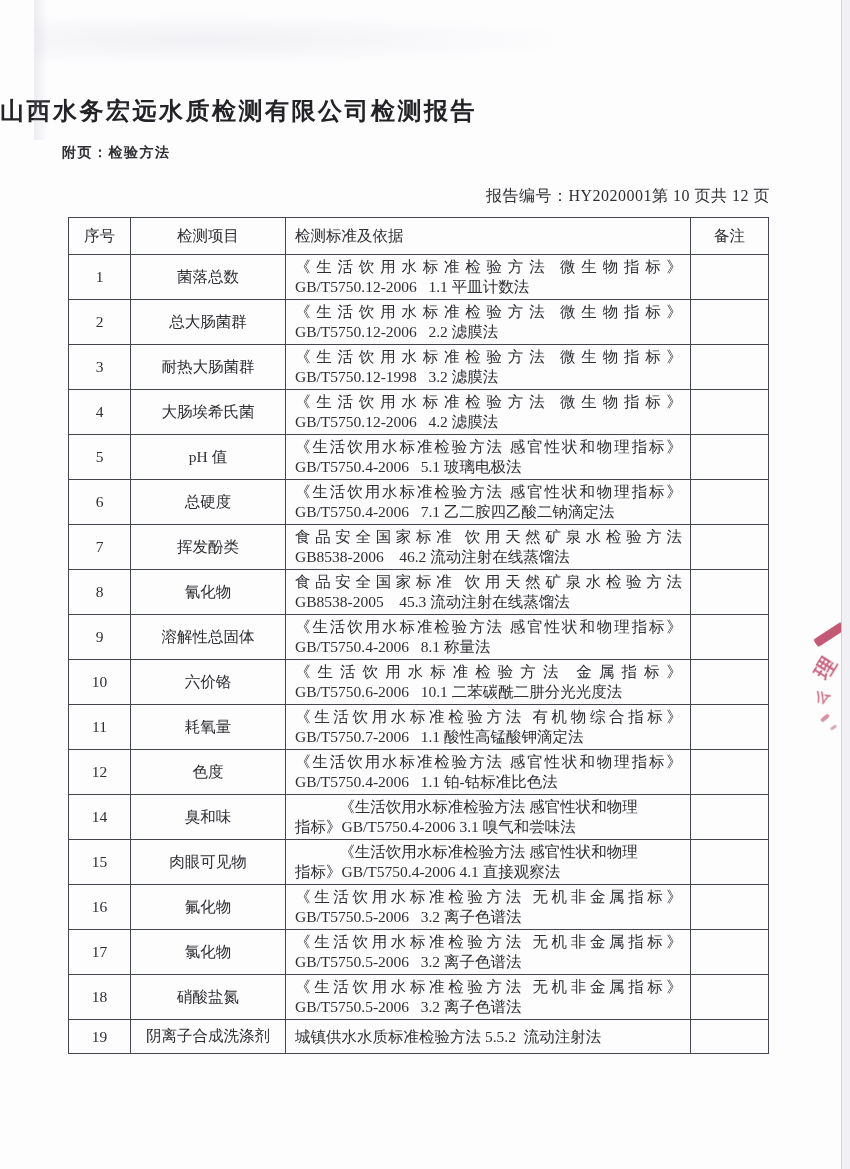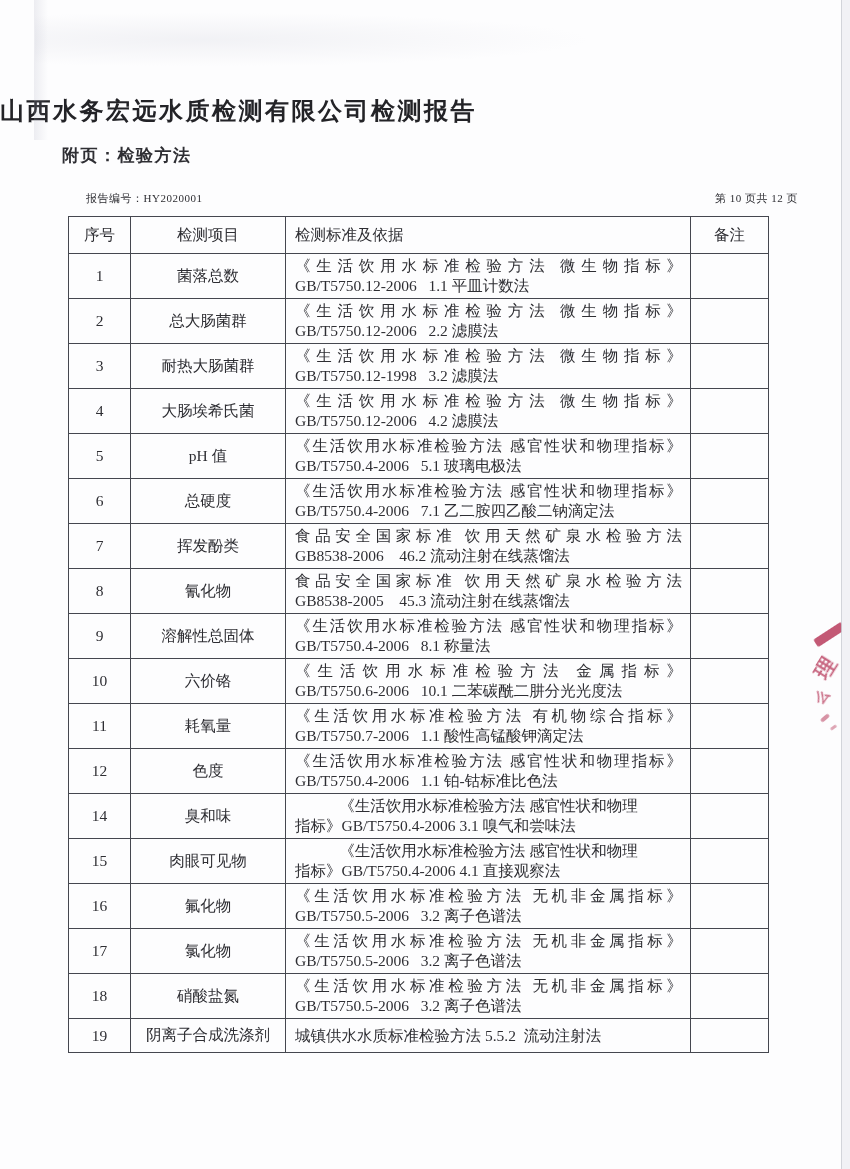--- a/index.html
+++ b/index.html
@@ -15,22 +15,22 @@
   
   .smudge-top{position:absolute;left:35px;top:12px;width:560px;height:55px;
     background:radial-gradient(ellipse at 30% 50%,rgba(180,182,198,0.16),rgba(180,182,198,0) 70%);}
   .smudge-left{position:absolute;left:34px;top:0;width:14px;height:140px;
     background:linear-gradient(to right,rgba(170,172,190,0.20),rgba(170,172,190,0));}
   .scan-edge{position:absolute;left:841px;top:0;width:1px;height:100%;background:#caccd4;opacity:.85;}
   .scan-edge-shade{position:absolute;left:842px;top:0;width:8px;height:100%;background:#f1f1f5;}
 
   .title{margin:0;padding-top:95px;font-size:24px;font-weight:bold;
     letter-spacing:2.5px;color:#232327;}
-  .section-label{margin:17px 15px 0 62px;font-size:17px;font-weight:bold;letter-spacing:1.5px;}
-  .meta-row{display:flex;justify-content:space-between;margin:24px 52px 0 86px;font-size:11px;}
+  .section-label{margin:17px 15px 0 62px;font-size:14px;font-weight:bold;letter-spacing:1.5px;}
+  .meta-row{display:flex;justify-content:flex-end;margin:24px 80px 0 86px;font-size:16px;}
   .report-no{letter-spacing:.5px;}
   .page-indicator{letter-spacing:.5px;}
 
   table.methods{margin:10px 0 0 68px;width:700px;border-collapse:collapse;table-layout:fixed;
     border:1.5px solid var(--border);}
   .methods th,.methods td{border:1px solid var(--border);font-size:15.5px;font-weight:normal;
     color:var(--ink);vertical-align:middle;overflow:hidden;}
   .methods thead tr{height:37px;}
   .methods tbody tr{height:43px;}
   .methods tbody tr:last-child{height:34px;margin-left:33px;}

